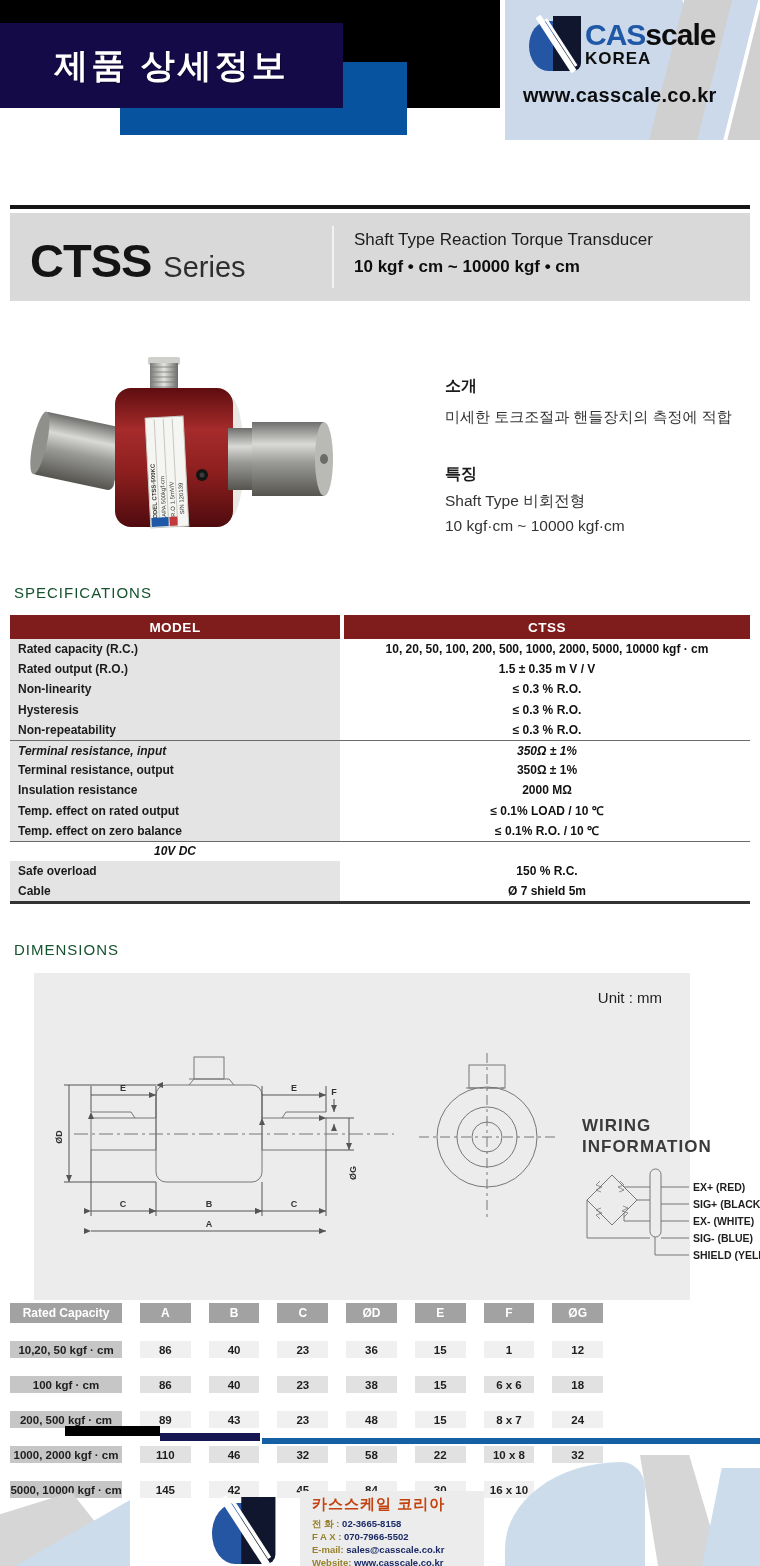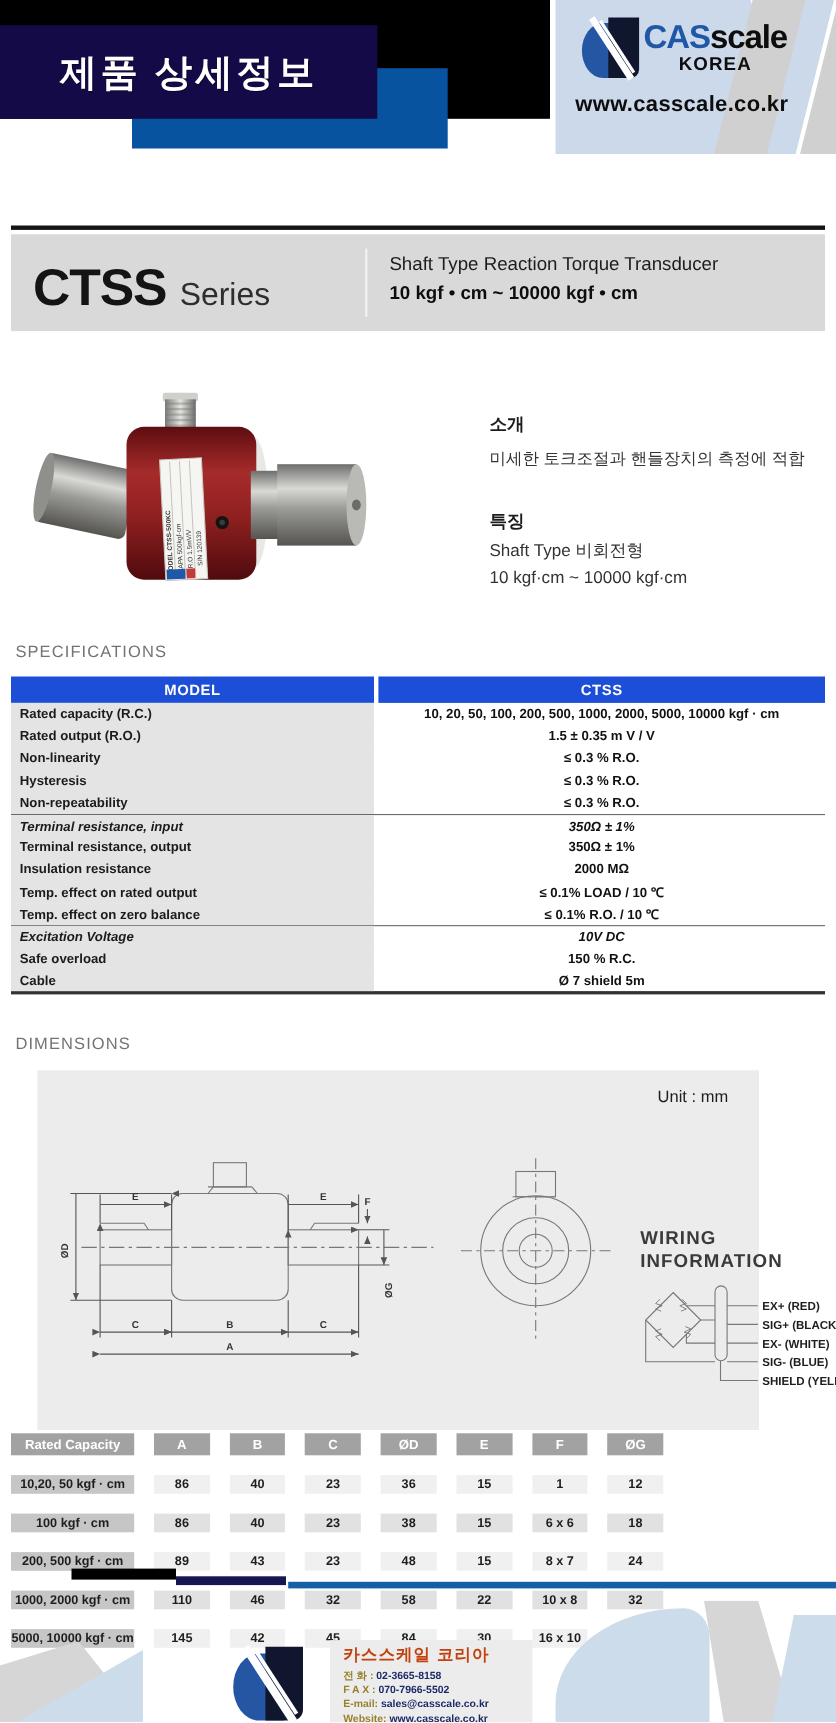--- a/index.html
+++ b/index.html
@@ -25,21 +25,21 @@
   .cs-icon .s  { position:absolute; left:24px; top:0; width:28px; height:55px; background:#10162e; border-radius:0 0 8px 0; }
   .cs-icon .w1 { position:absolute; left:-6px; top:25px; width:66px; height:6px; background:#fff; transform:rotate(57deg); }
   .cs-icon .w2 { position:absolute; left:4px;  top:25px; width:56px; height:3px; background:#fff; transform:rotate(57deg); }
   .cs-icon--lg { transform:scale(1.22); transform-origin:top left; }
 
   .logo-row   { position:absolute; left:24px; top:16px; display:flex; z-index:2; }
   .logo-texts { margin-left:4px; margin-top:4px; }
   .logo-line1 { font-size:30px; font-weight:800; letter-spacing:-1px; line-height:30px; }
   .logo-cas   { color:#1f58a6; }
   .logo-scale { color:#0d0d0d; }
-  .logo-korea { text-align:center; font-size:17px; font-weight:800; color:#0d0d0d; letter-spacing:1px; line-height:17px; }
+  .logo-korea { text-align:left; font-size:17px; font-weight:800; color:#0d0d0d; letter-spacing:1px; line-height:17px; }
   .logo-site  { position:absolute; left:18px; top:84px; z-index:2; font-size:20px; font-weight:700; color:#0d0d0d; letter-spacing:0.3px; }
 
   
   .rule { position:absolute; left:10px; top:205px; width:740px; height:4px; background:#151515; }
   .series-box { position:absolute; left:10px; top:213px; width:740px; height:88px; background:#d9d9d9; }
   .series-left { position:absolute; left:20px; top:20px; display:flex; align-items:baseline; }
   .series-name { font-size:47px; font-weight:800; color:#141414; letter-spacing:-1px; }
   .series-suffix { font-size:29px; font-weight:400; color:#2e2e2e; margin-left:12px; }
   .series-div { position:absolute; left:322px; top:13px; width:2px; height:62px; background:#f2f2f2; }
   .series-right { position:absolute; left:344px; top:17px; }
@@ -48,25 +48,25 @@
 
   
   .product-photo { position:absolute; left:30px; top:345px; }
   .prod-text { position:absolute; left:445px; top:376px; width:300px; }
   .pt-h { font-size:16px; font-weight:700; color:#1c1c1c; }
   .pt-p { font-size:15px; color:#333; margin-top:11px; }
   .pt-h2 { margin-top:37px; }
   .pt-f { font-size:15.5px; color:#333; margin-top:6px; line-height:19px; }
 
   
-  .sec-heading { position:absolute; font-size:15px; color:#737373; letter-spacing:1px; }
+  .sec-heading { position:absolute; font-size:15px; color:#14532d; letter-spacing:1px; }
   .spec-heading { left:14px; top:584px; }
   .spec-table { position:absolute; left:10px; top:615px; width:740px; border-bottom:3px solid #333; }
   .spec-header { display:grid; grid-template-columns:330px 1fr; column-gap:4px; height:24px; }
-  .spec-header > div { background:#1d4ed8; color:#fff; font-weight:700; font-size:13.5px; letter-spacing:0.5px;
+  .spec-header > div { background:#7f1d1d; color:#fff; font-weight:700; font-size:13.5px; letter-spacing:0.5px;
                        display:flex; align-items:center; justify-content:center; }
   .spec-row { display:grid; grid-template-columns:330px 1fr; column-gap:4px; height:20.2px; }
   .spec-row .lbl { background:#e4e4e4; font-size:12px; font-weight:700; color:#1b1b1b;
                    display:flex; align-items:center; padding-left:8px; }
   .spec-row .val { display:flex; align-items:center; justify-content:center; font-size:12px; font-weight:700; color:#111; }
   .spec-row.break { border-top:1.5px solid #6a6a6a;font-style:italic; }
 
   
   .dim-heading { left:14px; top:941px; }
   .dim-panel { position:absolute; left:10px; top:973px; width:656px; height:327px; background:#ececec;margin-left:24px; }
@@ -262,21 +262,20 @@
       </div>
     <div class="spec-row">
         <div class="lbl">Temp. effect on rated output</div>
         <div class="val">≤ 0.1% LOAD / 10 ℃</div>
       </div>
     <div class="spec-row">
         <div class="lbl">Temp. effect on zero balance</div>
         <div class="val">≤ 0.1% R.O. / 10 ℃</div>
       </div>
     <div class="spec-row break">
-        <div class="lbl">Excitation Voltage</div>
         <div class="val">10V DC</div>
       </div>
     <div class="spec-row">
         <div class="lbl">Safe overload</div>
         <div class="val">150 % R.C.</div>
       </div>
     <div class="spec-row">
         <div class="lbl">Cable</div>
         <div class="val">Ø 7 shield 5m</div>
       </div>

